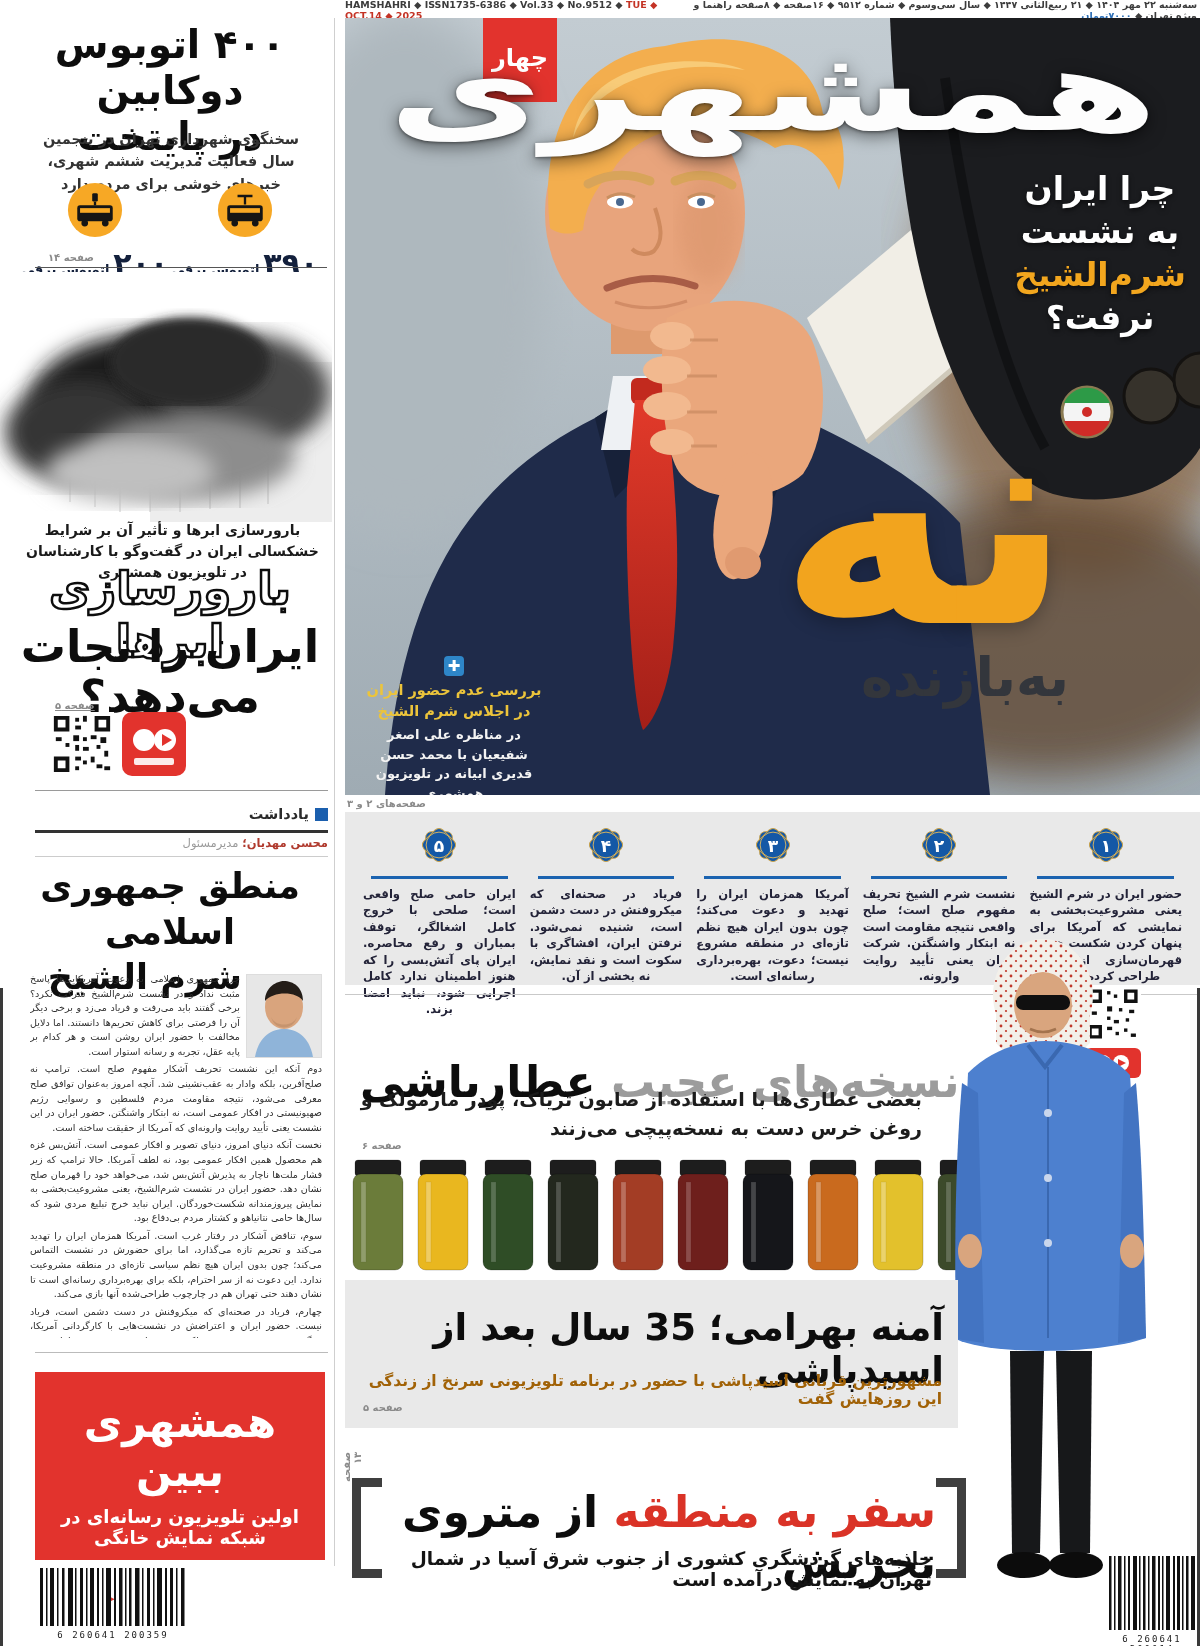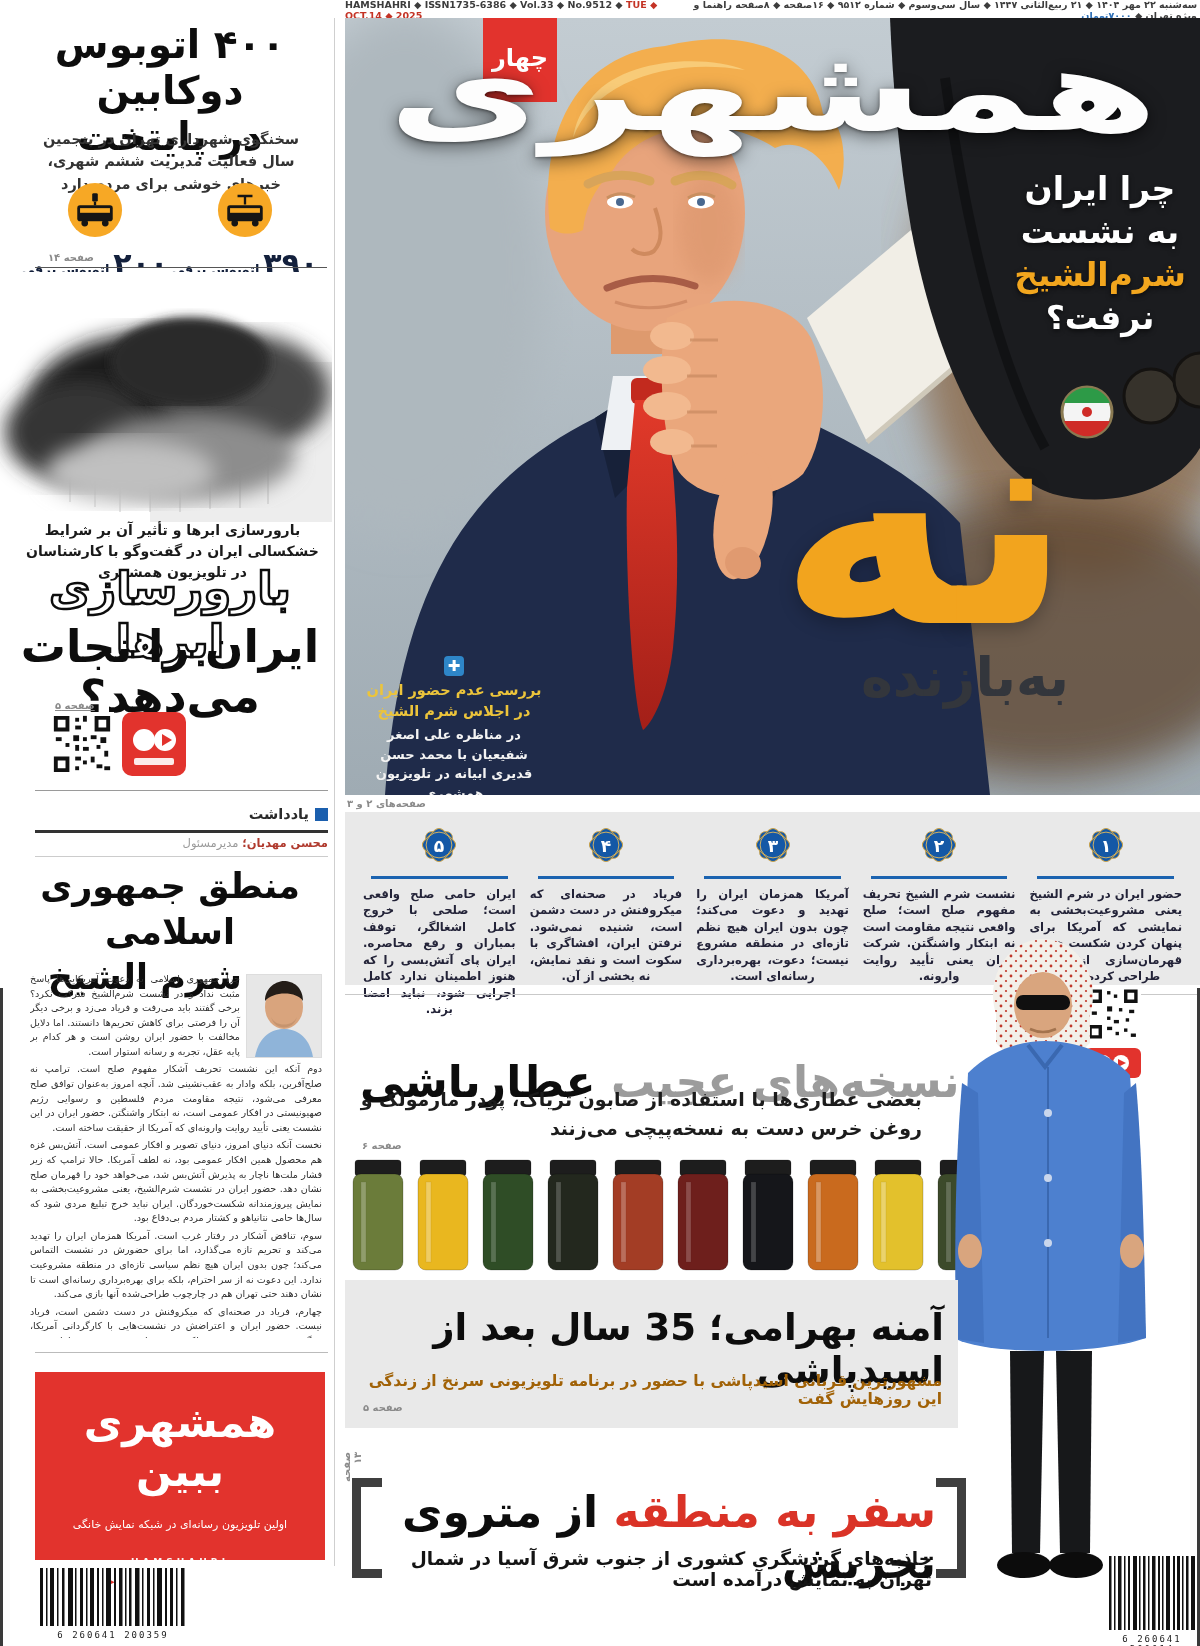--- a/index.html
+++ b/index.html
@@ -49,21 +49,21 @@
   .note-sec .sq{width:13px;height:13px;background:#1b5fae;display:inline-block}
   .byline{left:35px;top:836px;width:293px;font-size:11.5px}
   .byline .a{color:#b03a2e;font-weight:bold}
   .byline .r{color:#9a9a9a}
   .note-head{left:20px;top:864px;width:300px;text-align:center;font-size:35px;font-weight:bold;line-height:1.3;color:#0d0d0d}
   .note-body{left:30px;top:972px;width:292px;height:366px;overflow:hidden;font-size:9.6px;line-height:1.52;color:#2e2e2e;text-align:justify}
   .note-body p{margin-bottom:3px}
   .note-body .pic{float:right;width:76px;height:84px;margin:2px 0 4px 6px;border:1px solid #ddd}
   .binbox{left:35px;top:1372px;width:290px;height:188px;background:#e2332d;color:#fff;text-align:center;padding-top:26px}
   .binbox .t{font-size:42px;font-weight:bold}
-  .binbox .s{font-size:11px;font-weight:normal;margin-top:22px}
+  .binbox .s{font-size:18px;font-weight:bold;margin-top:10px}
   .binbox .lg-en{font-size:9px;letter-spacing:4px;margin-top:26px;font-weight:bold;opacity:.95}
   .binbox .lg-fa{font-size:22px;font-weight:bold;display:flex;justify-content:center;align-items:center;gap:6px;margin-top:2px}
   .binbox .play{display:inline-flex;width:22px;height:18px;background:#fff;border-radius:4px;color:#e2332d;font-size:11px;align-items:center;justify-content:center}
   
   .band{left:345px;top:812px;width:855px;height:173px;background:#e9e9e9;display:flex;direction:rtl;padding:12px 18px 0 18px;gap:14px}
   .bitem{width:157px;text-align:center}
   .bitem .brule{height:3px;background:#1b63b0;margin:6px 8px 7px 8px}
   .bitem .btxt{font-size:11.6px;font-weight:bold;color:#232338;line-height:1.42;text-align:justify;text-align-last:center}
   
   .hair{left:345px;top:994px;width:852px;height:1px;background:#c9c9c9}

